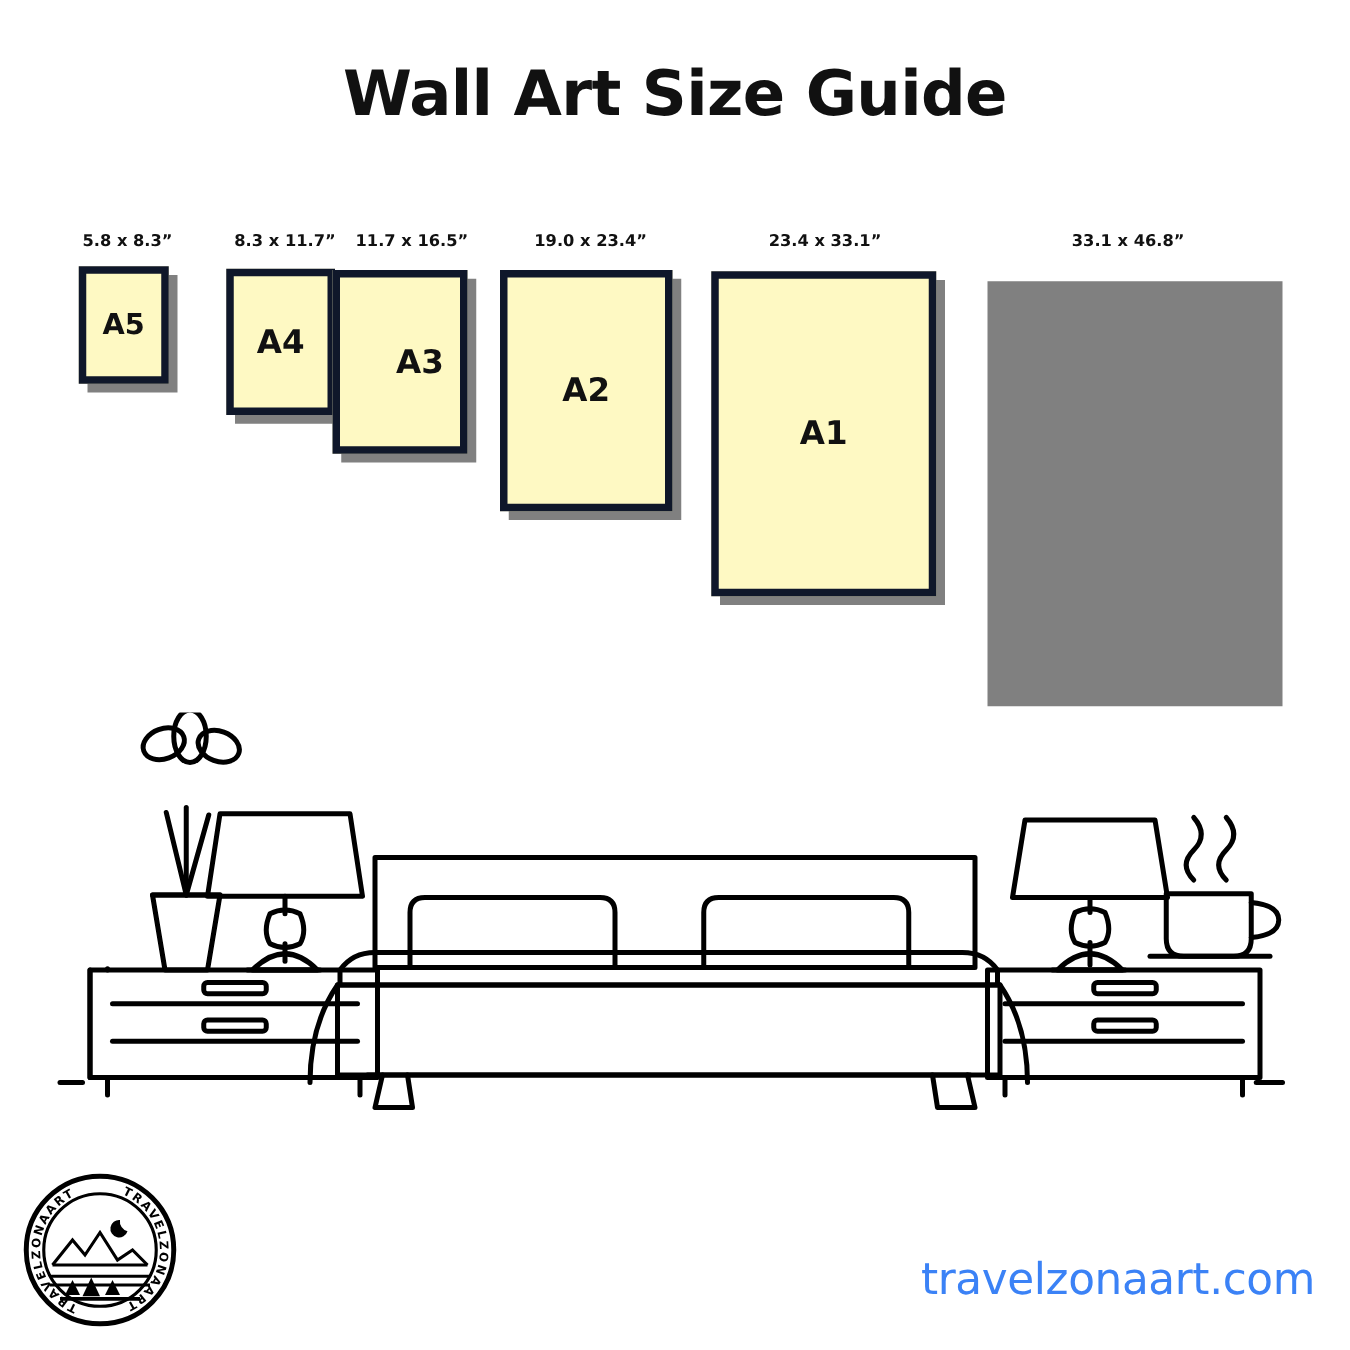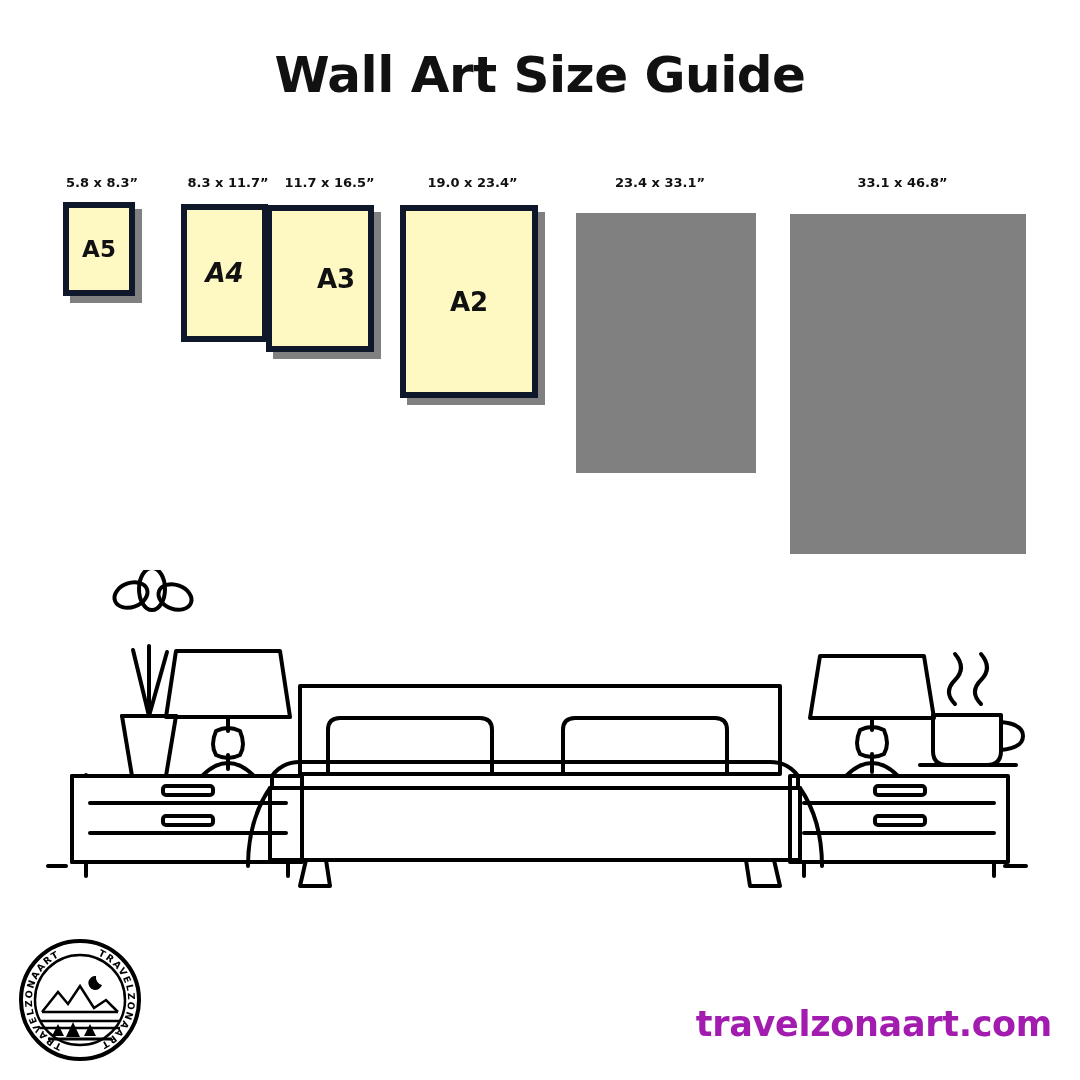--- a/index.html
+++ b/index.html
@@ -32,20 +32,21 @@
   
   #size-guide {
     position: absolute;
     left: 0;
     top: 0;
     width: 1080px;
     height: 600px;
   }
   .frame-group {
     position: absolute;
+    margin-top: 11px;
   }
   .frame-caption {
     position: absolute;
     top: 0;
     left: 0;
     width: 100%;
     text-align: center;
     font-size: 13px;
     font-weight: 700;
     color: #111111;
@@ -86,22 +87,22 @@
     left: 18px;
     top: 938px;
     width: 124px;
     height: 124px;
   }
   #site-url {
     position: absolute;
     right: 28px;
     bottom: 36px;
     font-size: 35px;
-    font-weight: 700;
-    color: #a21caf;
+    font-weight: 400;
+    color: #3b82f6;
     letter-spacing: -0.3px;
   }
 </style>
 </head>
 <body>
 
 <div id="title">Wall Art Size Guide</div>
 
 <div id="size-guide">
 
@@ -109,21 +110,21 @@
     <div class="frame-caption">5.8 x 8.3”</div>
     <div class="frame-shadow" style="left:18px; top:34px; width:72px; height:94px;"></div>
     <div class="frame-box" style="left:11px; top:27px; width:72px; height:94px;">
       <span class="frame-label small">A5</span>
     </div>
   </div>
 
   <div class="frame-group" style="left:168px; top:175px; width:120px; height:160px;">
     <div class="frame-caption">8.3 x 11.7”</div>
     <div class="frame-shadow" style="left:20px; top:36px; width:87px; height:117px;"></div>
-    <div class="frame-box" style="left:13px; top:29px; width:87px; height:138px;font-style:italic;">
+    <div class="frame-box" style="left:13px; top:29px; width:87px; height:117px;">
       <span class="frame-label">A4</span>
     </div>
   </div>
 
   <div class="frame-group" style="left:257px; top:175px; width:145px; height:210px;">
     <div class="frame-caption">11.7 x 16.5”</div>
     <div class="frame-shadow" style="left:16px; top:37px; width:108px; height:147px;"></div>
     <div class="frame-box" style="left:9px; top:30px; width:108px; height:147px;padding-left:32px;">
       <span class="frame-label">A3</span>
     </div>
@@ -133,20 +134,23 @@
     <div class="frame-caption">19.0 x 23.4”</div>
     <div class="frame-shadow" style="left:17px; top:37px; width:138px; height:193px;"></div>
     <div class="frame-box" style="left:10px; top:30px; width:138px; height:193px;">
       <span class="frame-label">A2</span>
     </div>
   </div>
 
   <div class="frame-group" style="left:560px; top:175px; width:200px; height:330px;">
     <div class="frame-caption">23.4 x 33.1”</div>
     <div class="frame-shadow" style="left:16px; top:38px; width:180px; height:260px;"></div>
+    <div class="frame-box" style="left:9px; top:31px; width:180px; height:260px;">
+      <span class="frame-label">A1</span>
+    </div>
   </div>
 
   <div class="frame-group" style="left:770px; top:175px; width:265px; height:420px;">
     <div class="frame-caption">33.1 x 46.8”</div>
     <div class="frame-shadow" style="left:20px; top:39px; width:236px; height:340px;"></div>
   </div>
 </div>
 
 <div id="furniture">
   <svg viewBox="0 0 1020 330" width="1020" height="330" fill="none" stroke="#000" stroke-width="4" stroke-linecap="round" stroke-linejoin="round">

